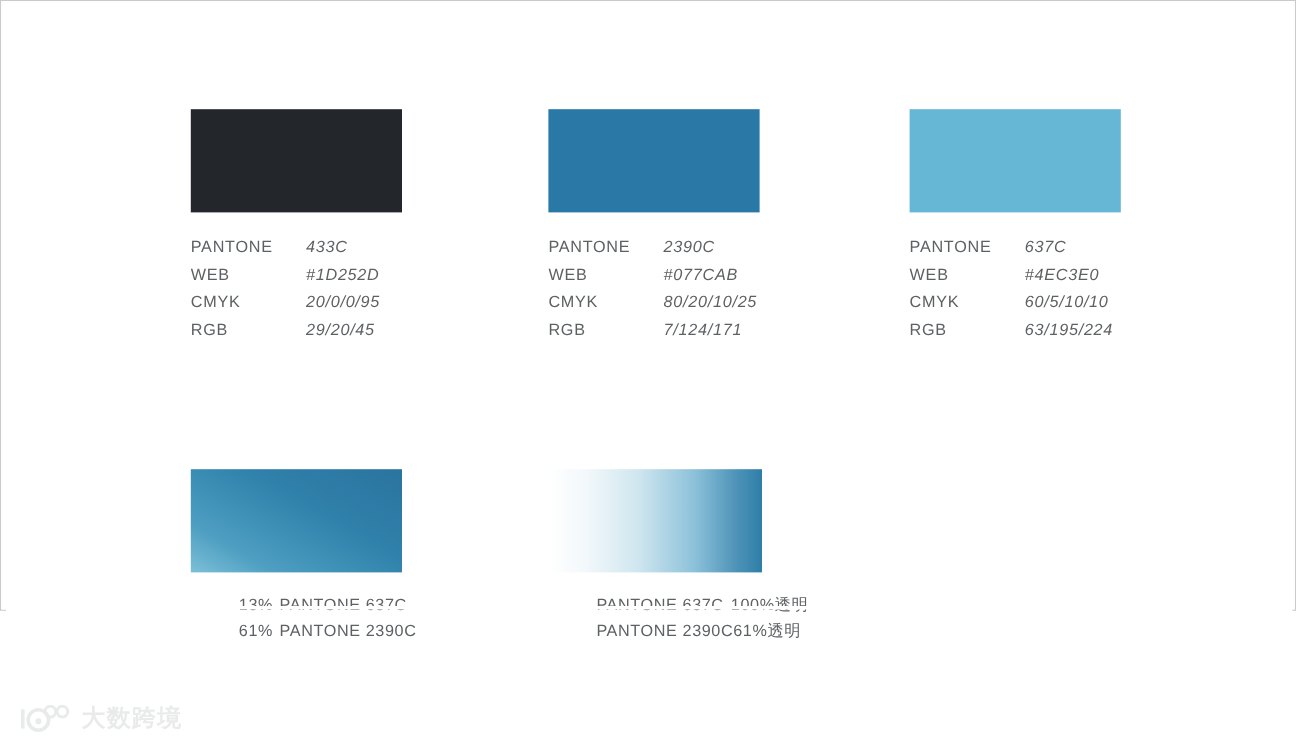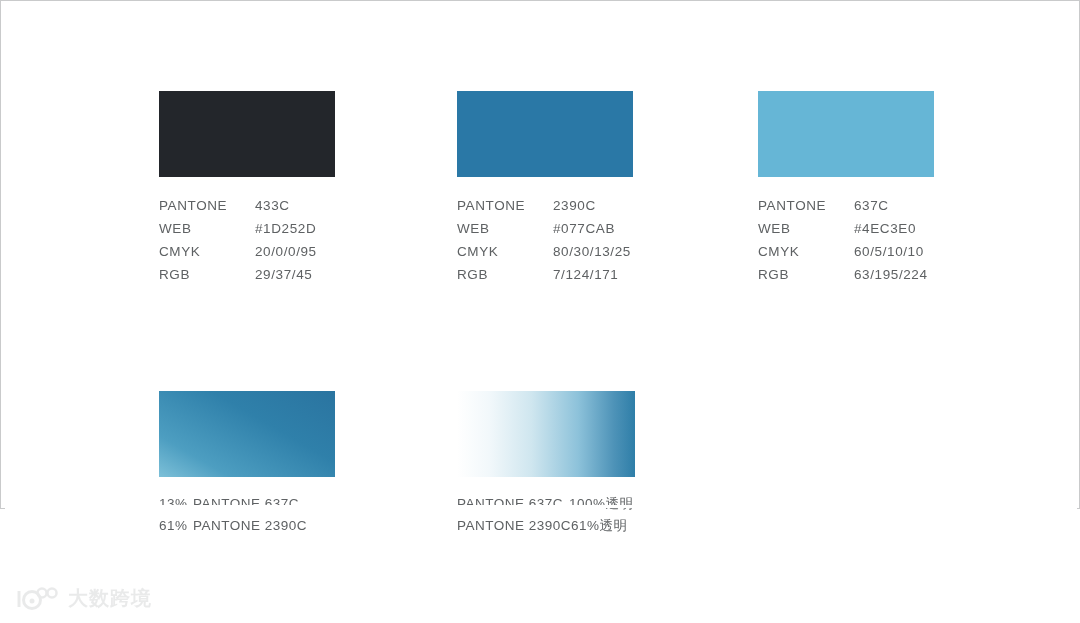--- a/index.html
+++ b/index.html
@@ -65,33 +65,35 @@
   .spec-row {
     display: flex;
     white-space: nowrap;
   }
   .spec-key {
     width: 96px;
     flex: 0 0 96px;
   }
   .spec-val {
     flex: 1 1 auto;
+    font-style: italic;
   }
 
   
   .grad-caption {
     margin-top: 16px;
     font-size: 13.5px;
     line-height: 22px;
     color: #5e6163;
     letter-spacing: 0.5px;
     white-space: nowrap;
   }
   .grad-line {
     display: flex;
+    margin-left: 40px;
   }
   .grad-pct {
     flex: 0 0 34px;
   }
   .grad-name {
     flex: 0 0 auto;
   }
   .grad-line-2col .grad-label {
     flex: 0 0 112px;
   }
@@ -133,39 +135,39 @@
         <div class="spec-row">
           <span class="spec-key">WEB</span>
           <span class="spec-val">#1D252D</span>
         </div>
         <div class="spec-row">
           <span class="spec-key">CMYK</span>
           <span class="spec-val">20/0/0/95</span>
         </div>
         <div class="spec-row">
           <span class="spec-key">RGB</span>
-          <span class="spec-val">29/37/45</span>
+          <span class="spec-val">29/20/45</span>
         </div>
       </div>
     </div>
 
     <div class="swatch-card" style="left:452px; top:86px;">
       <div class="swatch-chip" style="background:#2a78a6;"></div>
       <div class="spec-table">
         <div class="spec-row">
           <span class="spec-key">PANTONE</span>
           <span class="spec-val">2390C</span>
         </div>
         <div class="spec-row">
           <span class="spec-key">WEB</span>
           <span class="spec-val">#077CAB</span>
         </div>
         <div class="spec-row">
           <span class="spec-key">CMYK</span>
-          <span class="spec-val">80/30/13/25</span>
+          <span class="spec-val">80/20/10/25</span>
         </div>
         <div class="spec-row">
           <span class="spec-key">RGB</span>
           <span class="spec-val">7/124/171</span>
         </div>
       </div>
     </div>
 
     <div class="swatch-card" style="left:753px; top:86px;">
       <div class="swatch-chip" style="background:#66b6d6;"></div>

